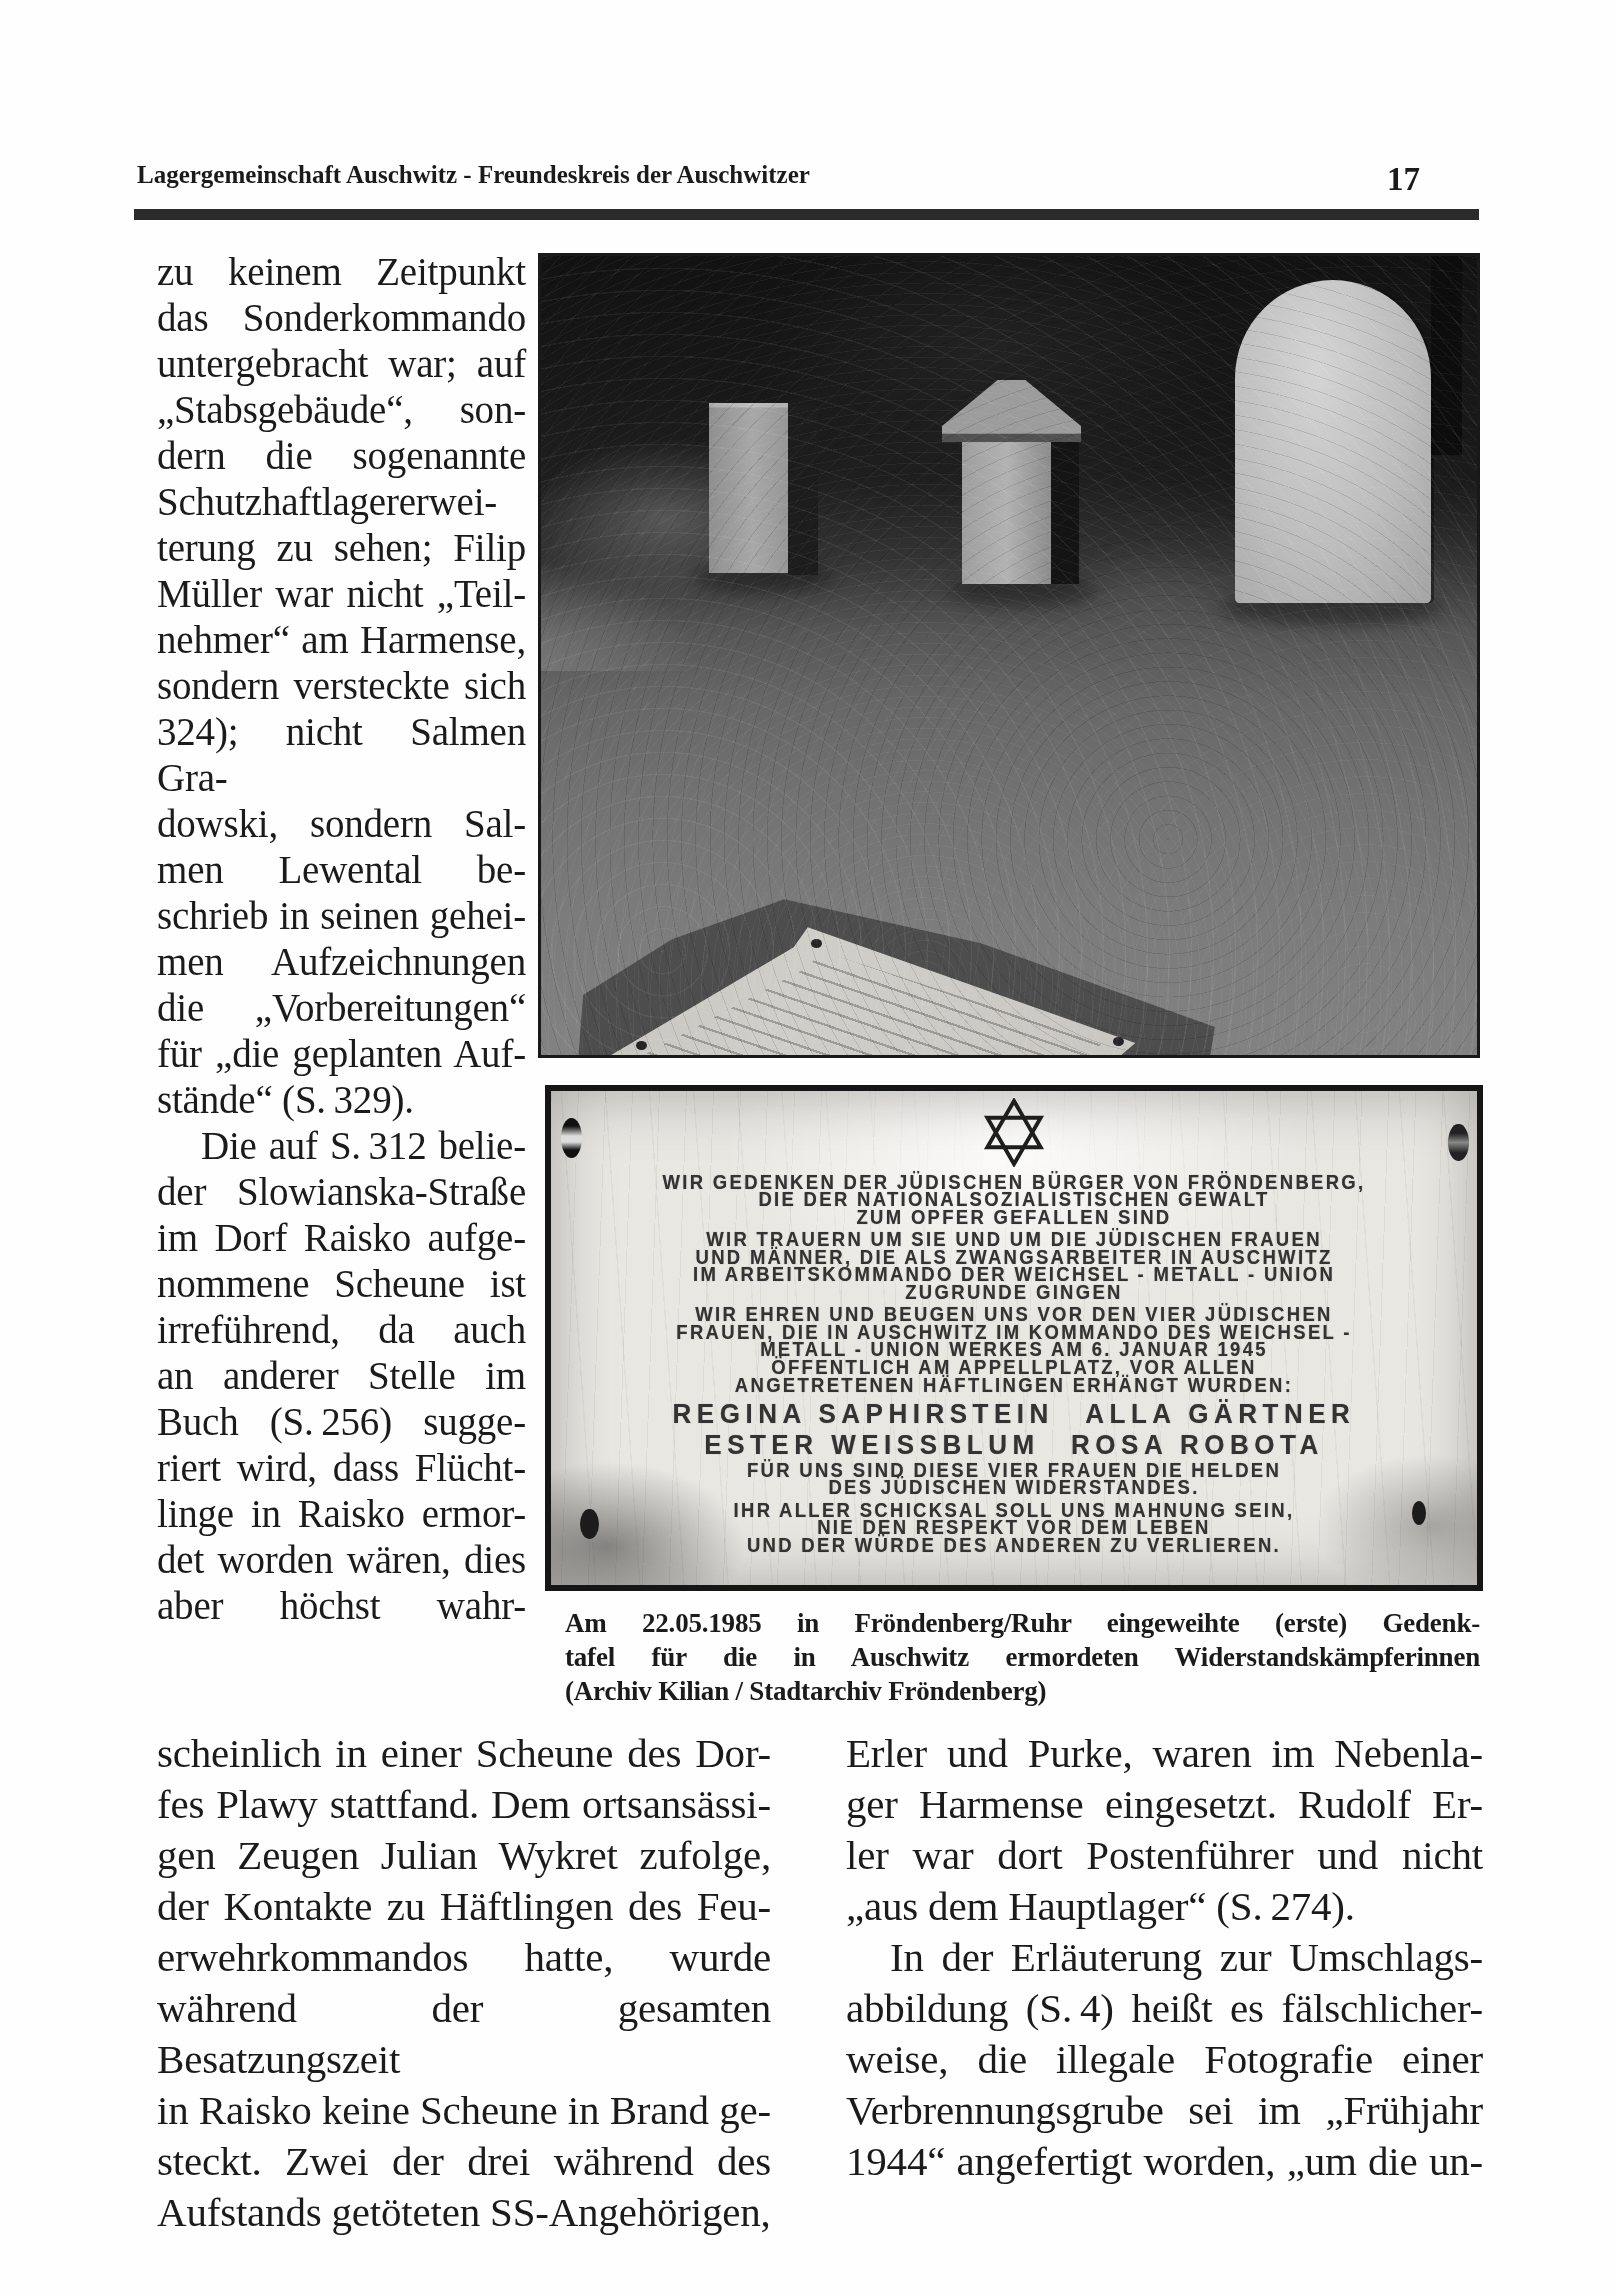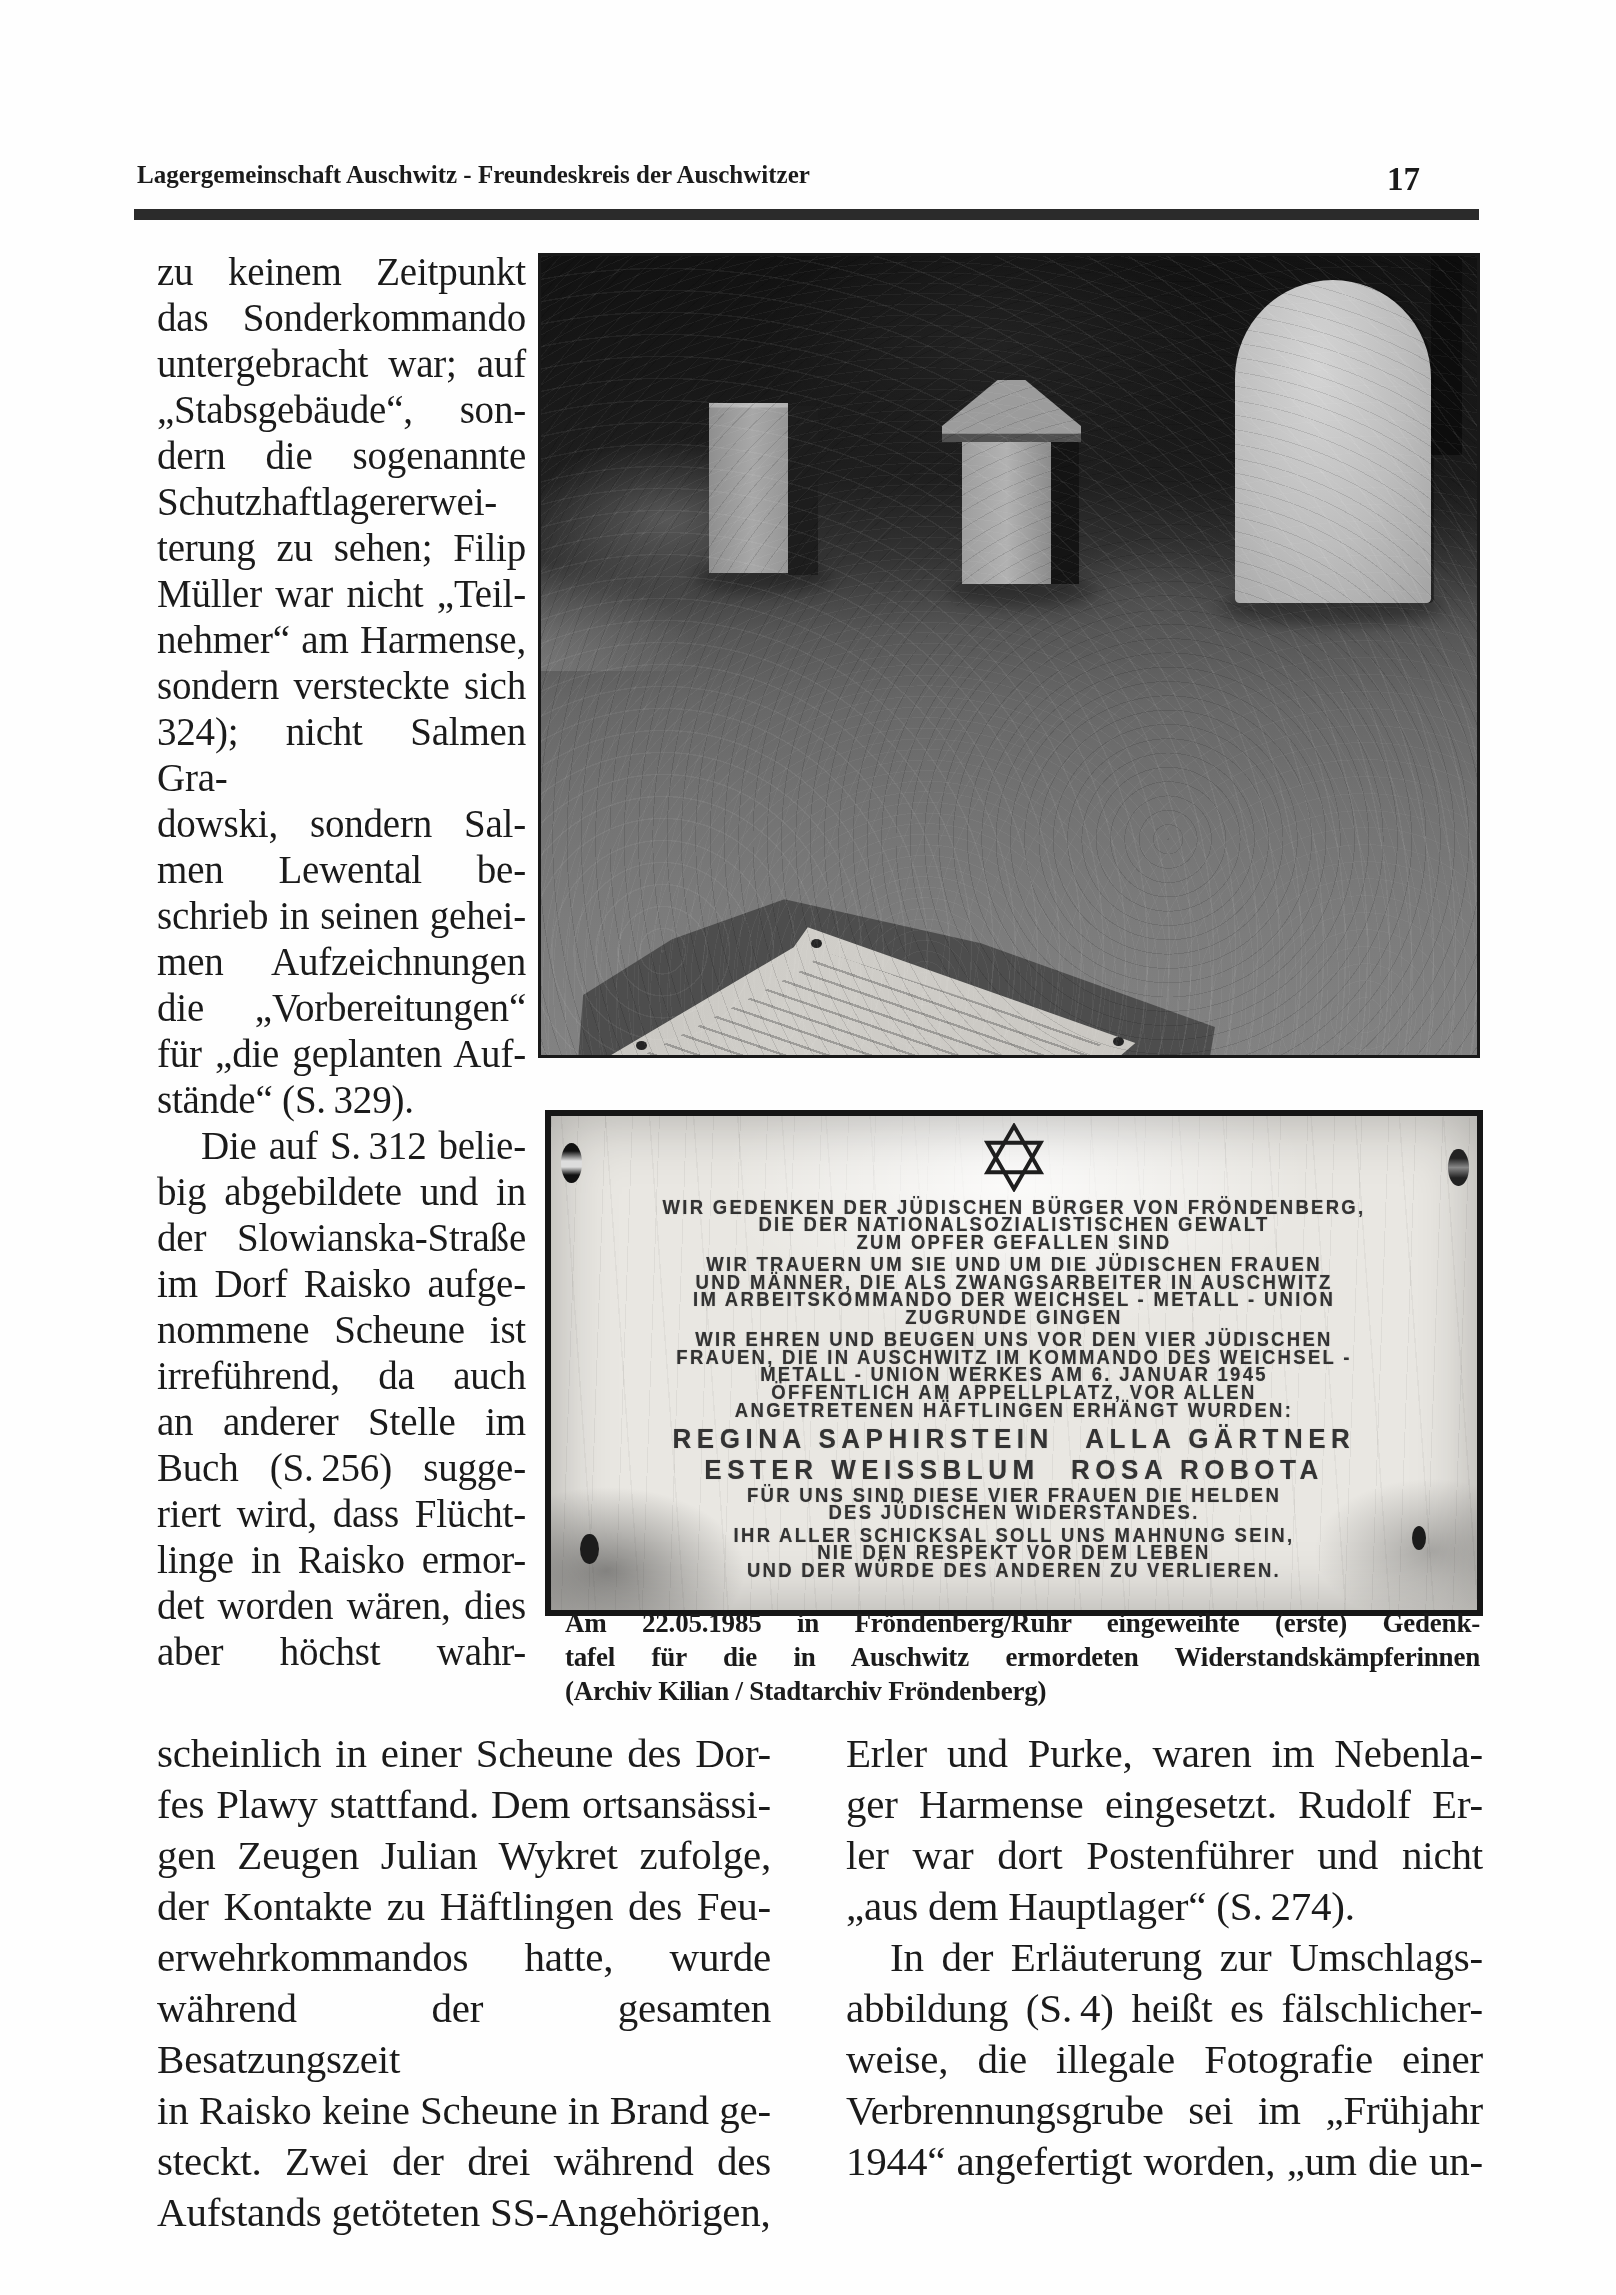--- a/index.html
+++ b/index.html
@@ -104,21 +104,20 @@
     position:absolute;left:545px;top:1085px;width:938px;height:506px;
     box-sizing:border-box;border:6.5px solid #161616;overflow:hidden;
     background:
       radial-gradient(ellipse 231px 139px at 6% 92%, rgba(40,40,40,.5), transparent 60%),
       radial-gradient(ellipse 194px 120px at 95% 88%, rgba(55,55,55,.35), transparent 60%),
       radial-gradient(ellipse 416px 231px at 50% 12%, rgba(255,255,255,.85), transparent 70%),
       repeating-linear-gradient(92deg, rgba(0,0,0,.05) 0 0.9px, transparent 0.9px 27px),
       repeating-linear-gradient(86deg, rgba(0,0,0,.04) 0 1.4px, transparent 1.4px 44px),
       #e9e7e2;
     box-shadow:inset 0 0 65px rgba(0,0,0,.28);
-    margin-top:25px;
   }
   .star{display:block;margin:7.4px auto 0;}
   .plaque-lines{margin-top:6.5px;text-align:center;
     font-family:"Liberation Sans",sans-serif;font-weight:700;color:#333333;}
   .plaque-lines .pl{
     font-size:18.5px;line-height:17.6px;letter-spacing:2.3px;
     transform:scaleY(1.08);text-shadow:0 0 0.9px rgba(70,70,70,.55);
   }
   .plaque-lines .pl.gap{margin-top:4.6px;}
   .plaque-lines .pl.names{
@@ -152,21 +151,20 @@
     <div class="ln">sondern versteckte sich</div>
     <div class="ln">324); nicht Salmen Gra-</div>
     <div class="ln">dowski, sondern Sal-</div>
     <div class="ln">men Lewental be-</div>
     <div class="ln">schrieb in seinen gehei-</div>
     <div class="ln">men Aufzeichnungen</div>
     <div class="ln">die „Vorbereitungen“</div>
     <div class="ln">für „die geplanten Auf-</div>
     <div class="ln end">stände“ (S. 329).</div>
     <div class="ln ind">Die auf S. 312 belie-</div>
-    <div class="ln">big abgebildete und in</div>
     <div class="ln">der Slowianska-Straße</div>
     <div class="ln">im Dorf Raisko aufge-</div>
     <div class="ln">nommene Scheune ist</div>
     <div class="ln">irreführend, da auch</div>
     <div class="ln">an anderer Stelle im</div>
     <div class="ln">Buch (S. 256) sugge-</div>
     <div class="ln">riert wird, dass Flücht-</div>
     <div class="ln">linge in Raisko ermor-</div>
     <div class="ln">det worden wären, dies</div>
     <div class="ln">aber höchst wahr-</div>

